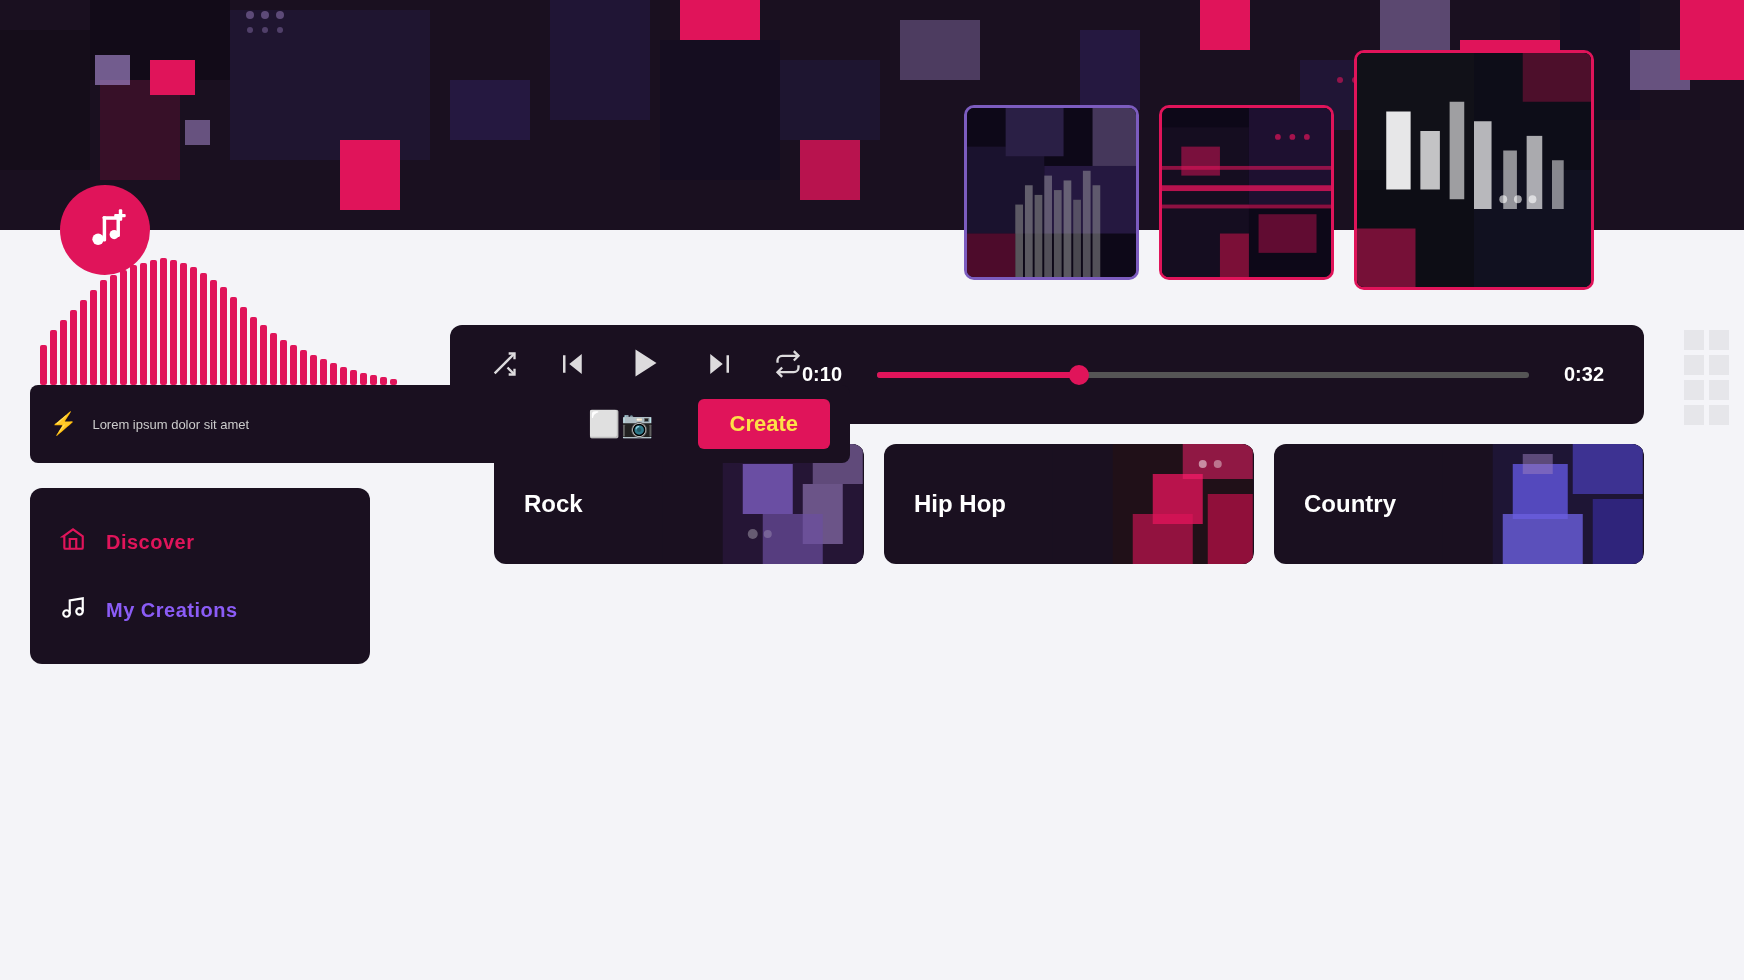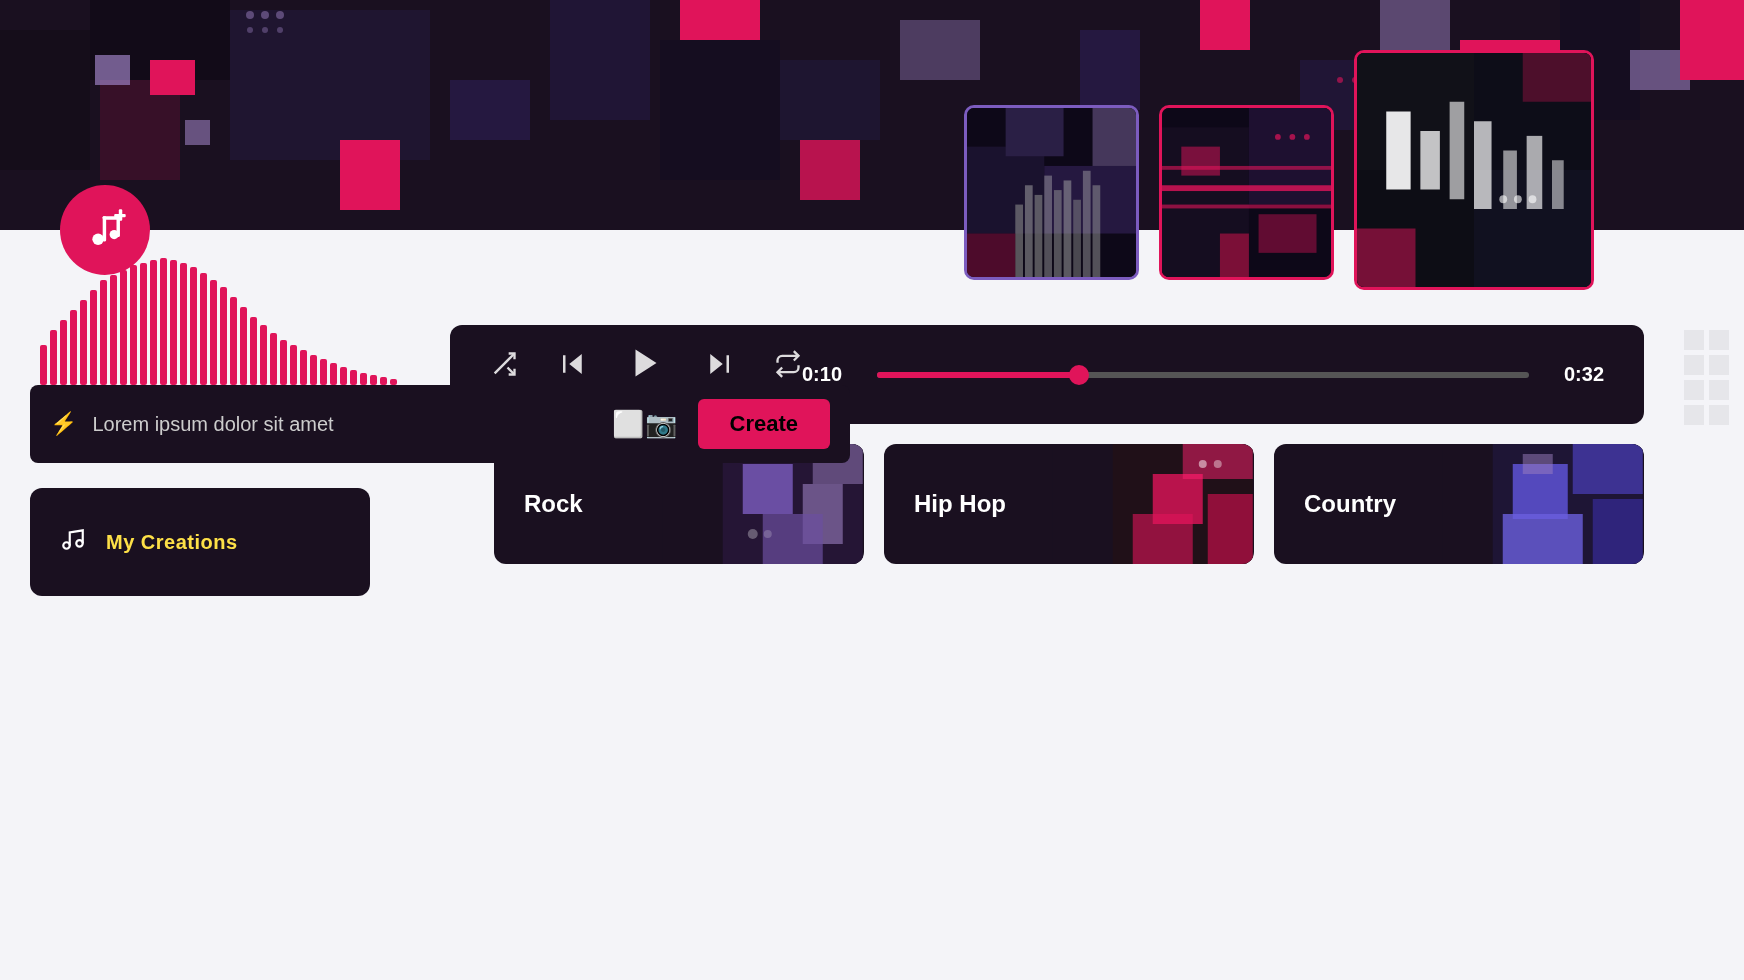--- a/index.html
+++ b/index.html
@@ -66,49 +66,50 @@
 
     .lightning-icon {
       color: #f5c518;
       font-size: 22px;
       margin-right: 15px;
       flex-shrink: 0;
     }
 
     .search-text {
       color: #cccccc;
-      font-size: 20px;
+      font-size: 13px;
       flex: 1;
     }
 
     .create-button {
       background: #e0145a;
-      color: #000000;
+      color: #fde047;
       border: none;
       border-radius: 6px;
       padding: 12px 32px;
       font-size: 22px;
       font-weight: bold;
       cursor: pointer;
+      margin-left: 24px;
     }
 
     
     .sidebar-nav {
       background: #1a1020;
       border-radius: 12px;
       padding: 20px 0;
       width: 340px;
       margin-top: 20px;
     }
 
     .nav-item {
       display: flex;
       align-items: center;
       padding: 18px 30px;
-      color: #fde047;
+      color: #8b5cf6;
       font-size: 20px;
       font-weight: 600;
       cursor: pointer;
       letter-spacing: 0.5px;
     }
 
     .nav-item.active {
       color: #e0145a;
     }
 
@@ -361,20 +362,29 @@
 
       <div class="search-create-bar" style="margin-top: 0; width: 820px; position:relative; z-index:5;">
         <span class="lightning-icon">⚡</span>
         <span class="search-text">Lorem ipsum dolor sit amet</span>
         <span style="color:#aaa; font-size:26px; margin-right:20px; cursor:pointer;">⬜📷</span>
         <button class="create-button">Create</button>
       </div>
 
       <div class="sidebar-nav" style="margin-top:25px;">
 
+        <div class="nav-item active">
+          <span class="nav-icon">
+            <svg width="26" height="26" viewBox="0 0 24 24" fill="none" xmlns="http://www.w3.org/2000/svg">
+              <path d="M3 9.5L12 3l9 6.5V20a1 1 0 01-1 1H5a1 1 0 01-1-1V9.5z" stroke="#e0145a" stroke-width="2" fill="none"></path>
+              <path d="M9 21V12h6v9" stroke="#e0145a" stroke-width="2"></path>
+            </svg>
+          </span>
+          <span>Discover</span>
+        </div>
 
         <div class="nav-item">
           <span class="nav-icon">
             <svg width="26" height="26" viewBox="0 0 24 24" fill="none" xmlns="http://www.w3.org/2000/svg">
               <path d="M9 18V6l12-2v12" stroke="white" stroke-width="2" fill="none"></path>
               <circle cx="6" cy="18" r="3" stroke="white" stroke-width="2"></circle>
               <circle cx="18" cy="16" r="3" stroke="white" stroke-width="2"></circle>
             </svg>
           </span>
           <span>My Creations</span>

